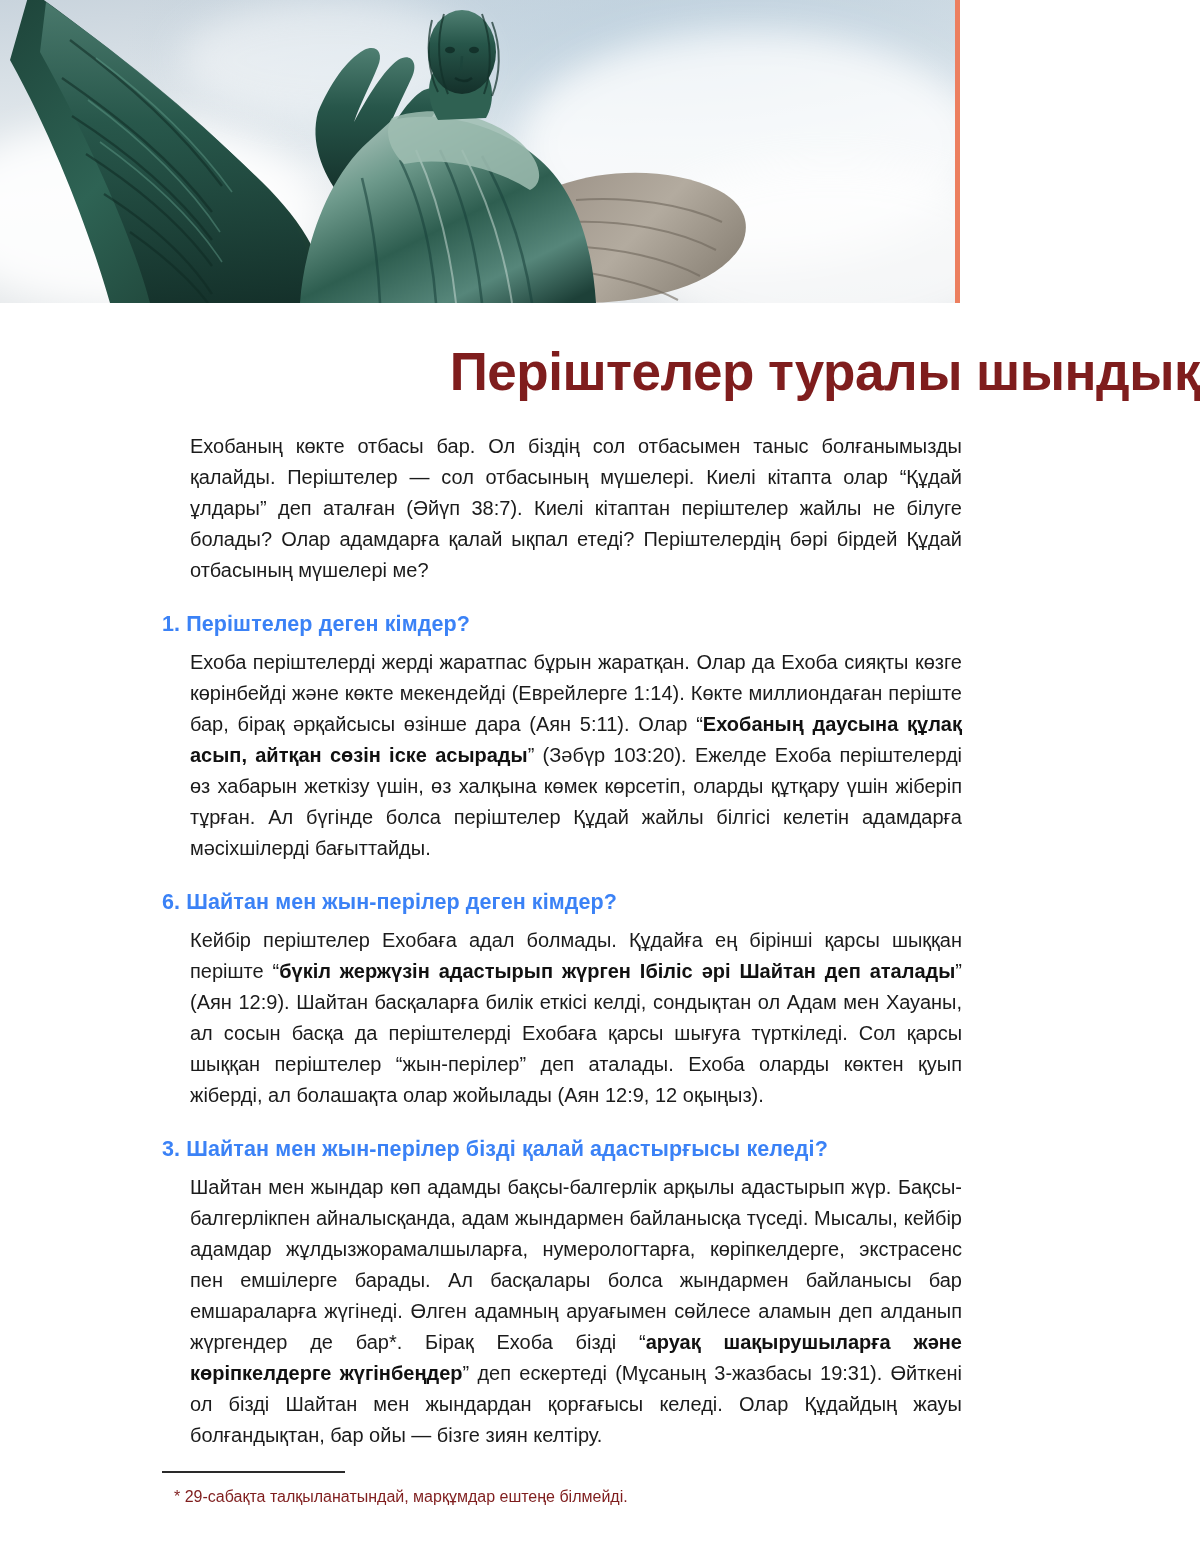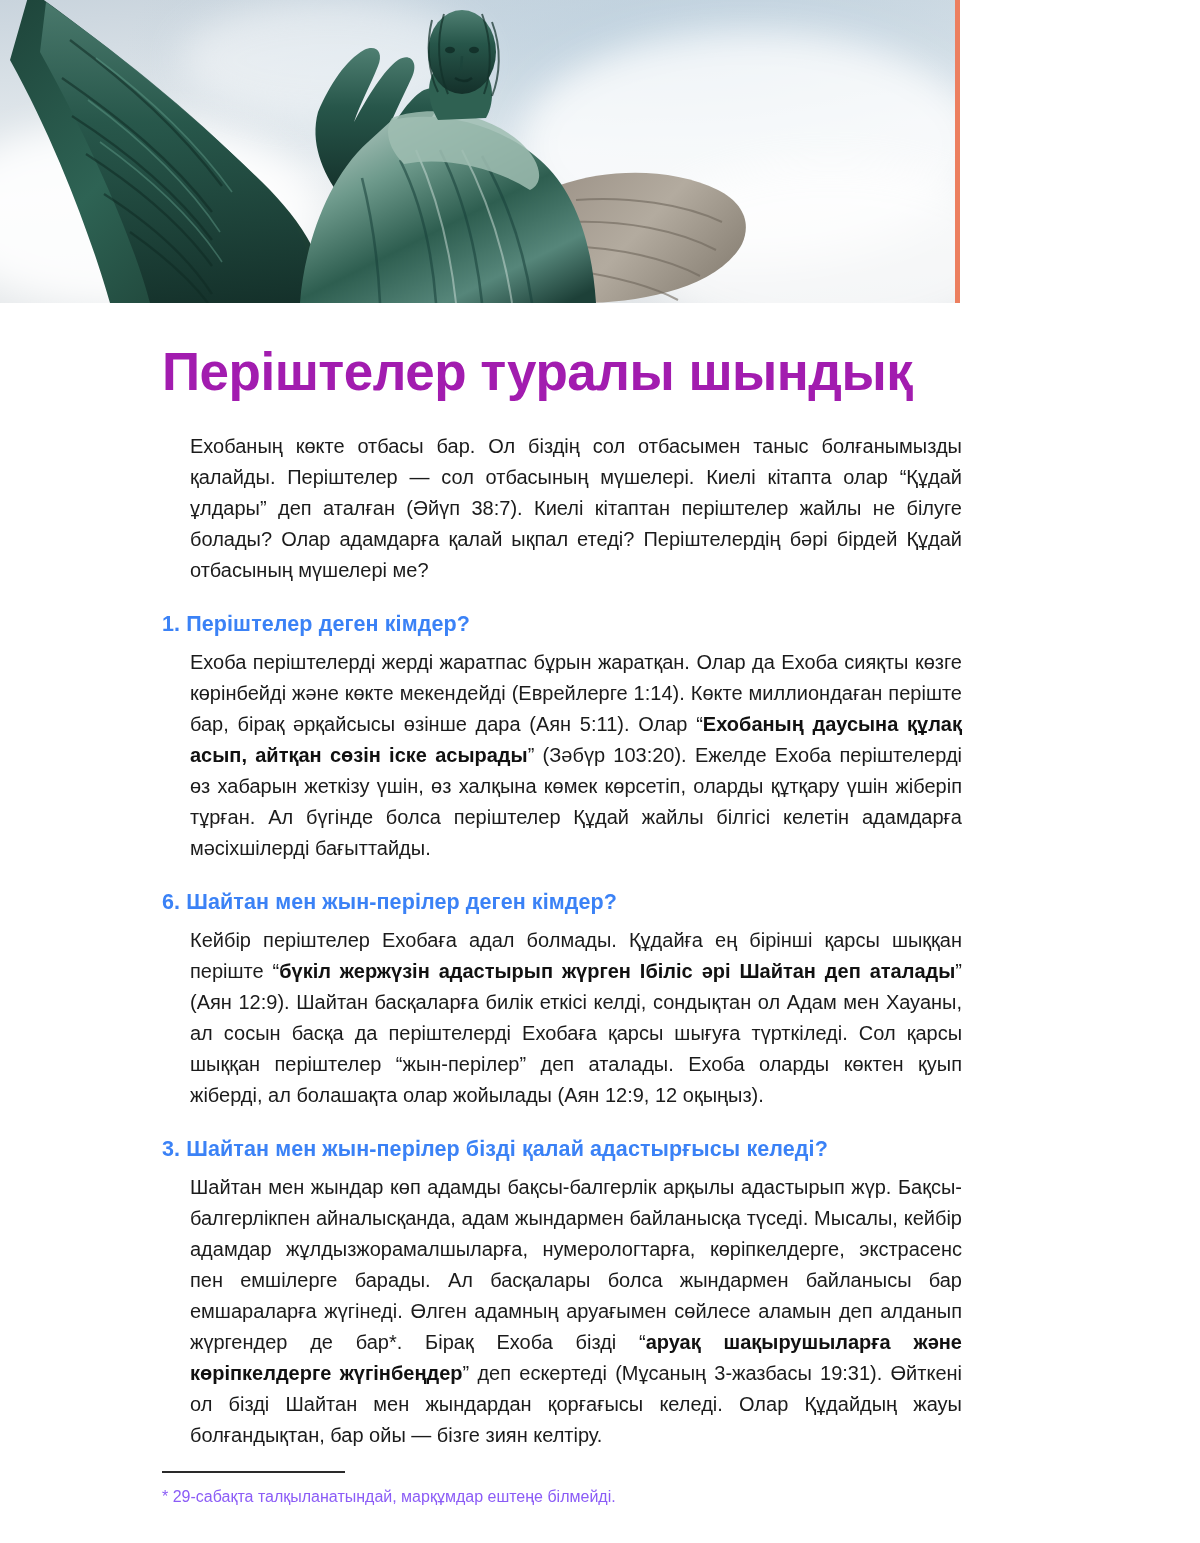--- a/index.html
+++ b/index.html
@@ -95,22 +95,23 @@
     width: 1200px;
   }
 
   .page-title {
     margin: 40px 0 0 0;
     padding: 0 0 0 162px;
     font-family: "Liberation Sans Narrow", "Liberation Sans", sans-serif;
     font-size: 53px;
     font-weight: 700;
     letter-spacing: -0.5px;
-    color: #a21caf;
+    color: #7f1d1d;
     line-height: 1.1;
+    text-align: right;
   }
 
   .body-col {
     margin-top: 30px;
     padding-left: 190px;
     padding-right: 238px;  
   }
 
   p.para {
     margin: 0;
@@ -139,24 +140,24 @@
     margin-top: 20px;
     margin-left: -28px;
   }
   .footnote-rule {
     width: 183px;
     height: 2px;
     background: #2a2a2a;
     margin-bottom: 12px;
   }
   .footnote {
-    margin: 0;
+    margin: 12px;
     font-size: 16px;
     line-height: 1.45;
-    color: #8b5cf6;
+    color: #7f1d1d;
   }
 </style>
 </head>
 <body>
 
 <div class="hero">
 
   <div class="hero-photo">
     <div class="sky-tint"></div>
     <div class="cloud c1"></div>

